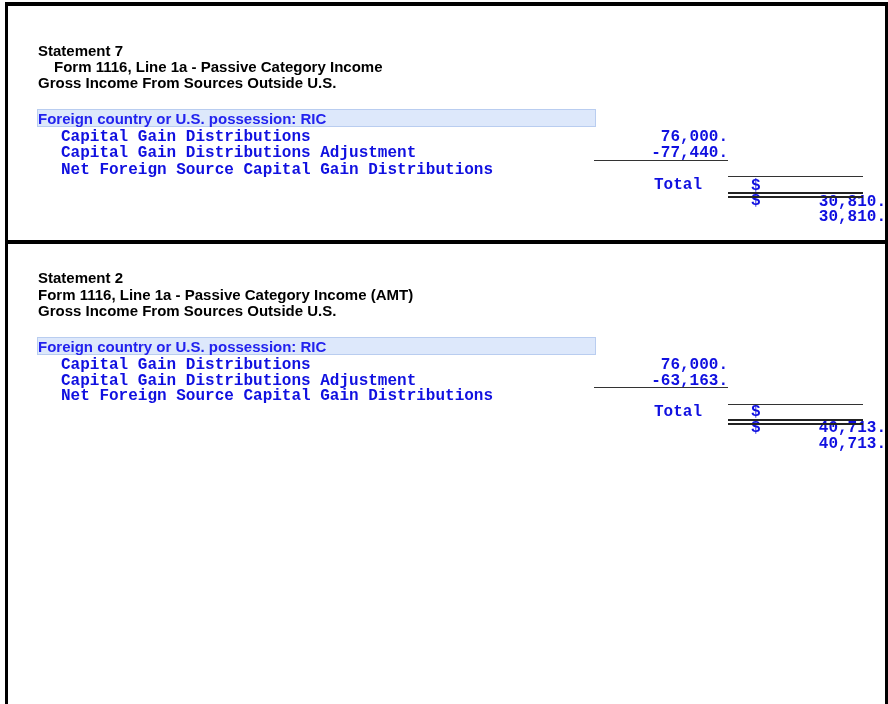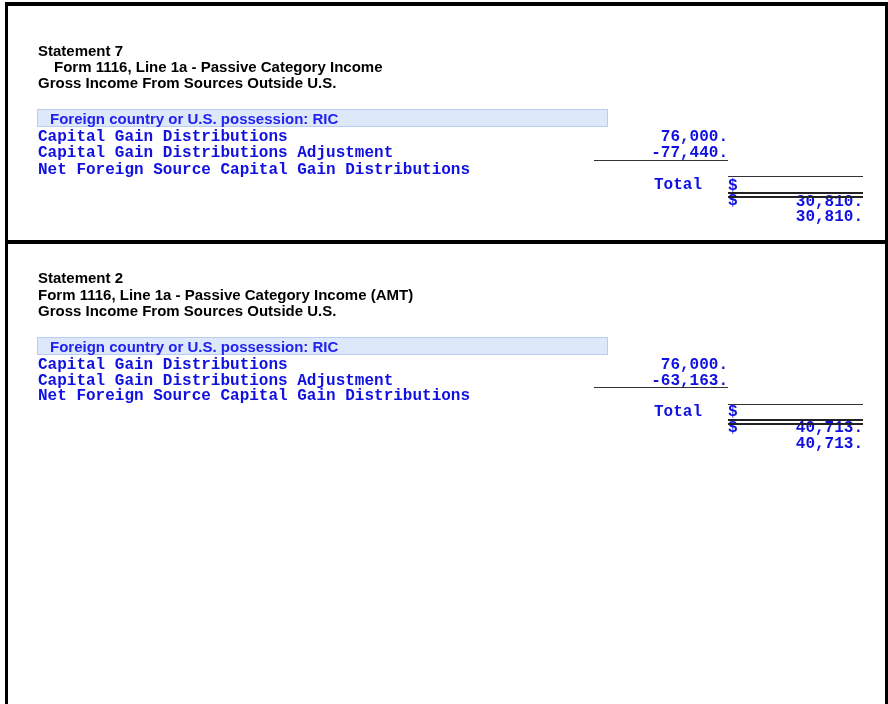--- a/index.html
+++ b/index.html
@@ -13,27 +13,27 @@
   .statement { position: absolute; left: 0; width: 888px; }
   .hdr {
     position: absolute; left: 38px;
     font-family: "Liberation Sans", sans-serif; font-weight: bold;
     font-size: 15px; line-height: 16px; color: #000;
   }
   .country {
     position: absolute; left: 37px; width: 557px; height: 16px;
     background: #dde8fb; border: 1px solid #b9cdf0;
     font-family: "Liberation Sans", sans-serif; font-weight: bold;
-    font-size: 15px; line-height: 18px; color: #2222ee; padding-left: 12px;
+    font-size: 15px; line-height: 18px; color: #2222ee; padding-left: 0;
     white-space: nowrap; overflow: visible;
   }
   .mono {
     position: absolute;
     font-family: "Liberation Mono", monospace; font-weight: bold;
-    font-size: 16px; line-height: 16px; color: #1010e0; white-space: pre;
+    font-size: 16px; line-height: 16px; color: #1010e0; white-space: pre; margin-left: 23px;
   }
   .lbl { left: 38px; }
   .amt1 { right: 160px; text-align: right; font-family: Liberation Mono, monospace; }
   .amt1-line { position: absolute; left: 594px; width: 134px; height: 1px; background: #333; }
   .amt2 { left: 728px; width: 135px; }
   .amt2 .dollar { position: absolute; left: 0; }
   .amt2 .val { position: absolute; right: 0; }
   .amt2-line { position: absolute; left: 728px; width: 135px; height: 1px; background: #333; }
   .total-lbl { right: 186px; text-align: right; }
   .dbl { position: absolute; left: 728px; width: 135px; height: 5px;

